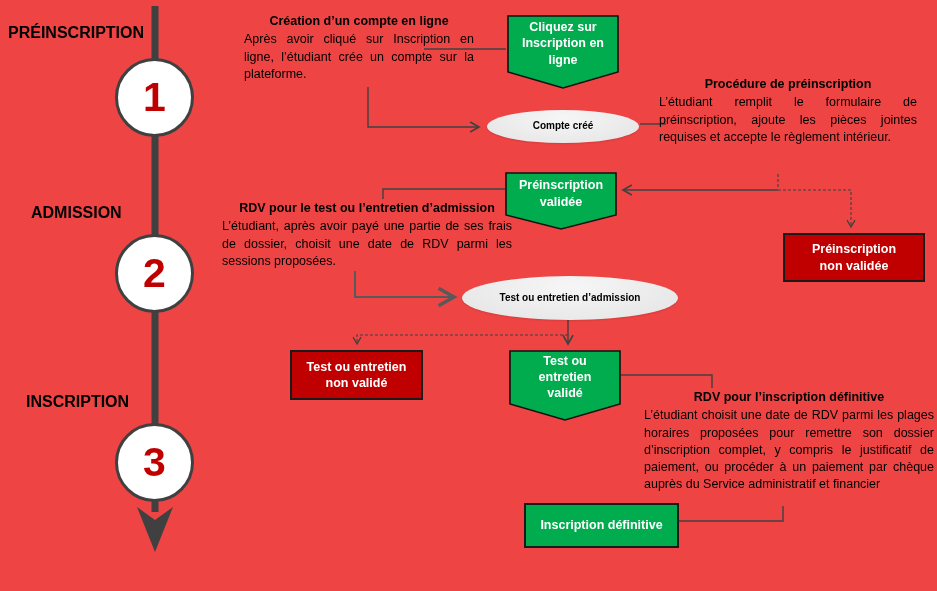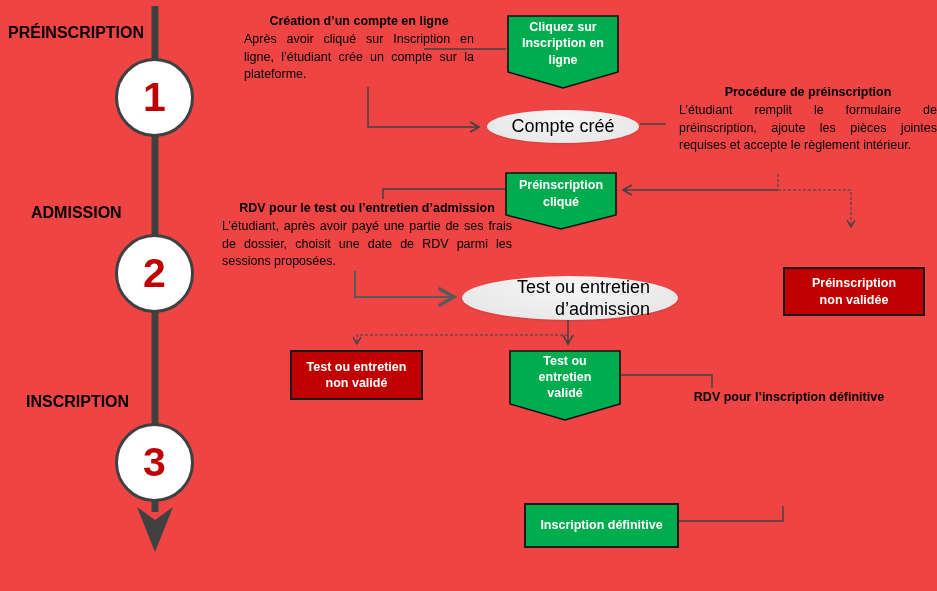--- a/index.html
+++ b/index.html
@@ -23,21 +23,21 @@
   .note{font-size:12.5px;line-height:1.38;}
   .note .t{font-weight:bold;text-align:center;margin-bottom:1px;}
   .note .b{text-align:justify;}
   .nowrap{white-space:nowrap;}
 
   
   .ellipse{
     border-radius:50%;
     background:radial-gradient(ellipse at 50% 25%, #f6f6f6 0%, #e9e9e9 70%, #e2e2e2 100%);
     display:flex;align-items:center;justify-content:center;text-align:right;
-    font-weight:normal;font-size:18px;line-height:1.25;color:#000;
+    font-weight:bold;font-size:10px;line-height:1.25;color:#000;
     box-shadow:0 1px 2px rgba(0,0,0,0.12);
   }
 
   
   .pent{position:absolute;z-index:2;}
   .pent svg{display:block;}
   .pent .lab{
     position:absolute;left:0;top:0;width:100%;
     display:flex;align-items:center;justify-content:center;text-align:center;
     font-weight:bold;font-size:12.5px;line-height:1.3;color:#fff;
@@ -110,33 +110,33 @@
     <svg width="112" height="75">
       <polygon points="1,1 111,1 111,57 56,73 1,57" fill="#00ac4e" stroke="#111" stroke-width="1.6"></polygon>
     </svg>
     <div class="lab" style="height:57px;">Cliquez sur Inscription en ligne</div>
   </div>
 
   <div class="abs ellipse" style="left:487px;top:110px;width:152px;height:33px;">
     <span>Compte créé</span>
   </div>
 
-  <div class="abs note" style="left:659px;top:84px;width:258px;margin-left:20px;">
+  <div class="abs note" style="left:659px;top:76px;width:258px;">
     <div class="t">Procédure de préinscription</div>
     <div class="b">L’étudiant remplit le formulaire de préinscription, ajoute les pièces jointes requises et accepte le règlement intérieur.</div>
   </div>
 
   <div class="pent" style="left:505px;top:172px;width:112px;height:59px;">
     <svg width="112" height="59">
       <polygon points="1,1 111,1 111,43 56,57 1,43" fill="#00ac4e" stroke="#111" stroke-width="1.6"></polygon>
     </svg>
-    <div class="lab" style="height:43px;">Préinscription cliqué</div>
+    <div class="lab" style="height:43px;">Préinscription validée</div>
   </div>
 
-  <div class="abs rect-node red" style="left:783px;top:233px;width:142px;height:49px;padding:0 16px;margin-top:34px;">
+  <div class="abs rect-node red" style="left:783px;top:233px;width:142px;height:49px;padding:0 16px;">
     <span>Préinscription non validée</span>
   </div>
 
   <div class="abs ellipse" style="left:462px;top:276px;width:216px;height:44px;padding:0 28px;box-sizing:border-box;">
     <span>Test ou entretien d’admission</span>
   </div>
 
   <div class="abs note" style="left:222px;top:200px;width:290px;">
     <div class="t nowrap">RDV pour le test ou l’entretien d’admission</div>
     <div class="b">L’étudiant, après avoir payé une partie de ses frais de dossier, choisit une date de RDV parmi les sessions proposées.</div>
@@ -148,19 +148,20 @@
 
   <div class="pent" style="left:509px;top:350px;width:112px;height:72px;">
     <svg width="112" height="72">
       <polygon points="1,1 111,1 111,54 56,70 1,54" fill="#00ac4e" stroke="#111" stroke-width="1.6"></polygon>
     </svg>
     <div class="lab" style="height:54px;padding:0 18px;">Test ou entretien validé</div>
   </div>
 
   <div class="abs note" style="left:644px;top:389px;width:290px;">
     <div class="t">RDV pour l’inscription définitive</div>
+    <div class="b">L’étudiant choisit une date de RDV parmi les plages horaires proposées pour remettre son dossier d’inscription complet, y compris le justificatif de paiement, ou procéder à un paiement par chèque auprès du Service administratif et financier</div>
   </div>
 
   <div class="abs rect-node green" style="left:487px;top:503px;width:155px;height:45px;">
     <span>Inscription définitive</span>
   </div>
 
 </div>
 
 </body></html>

